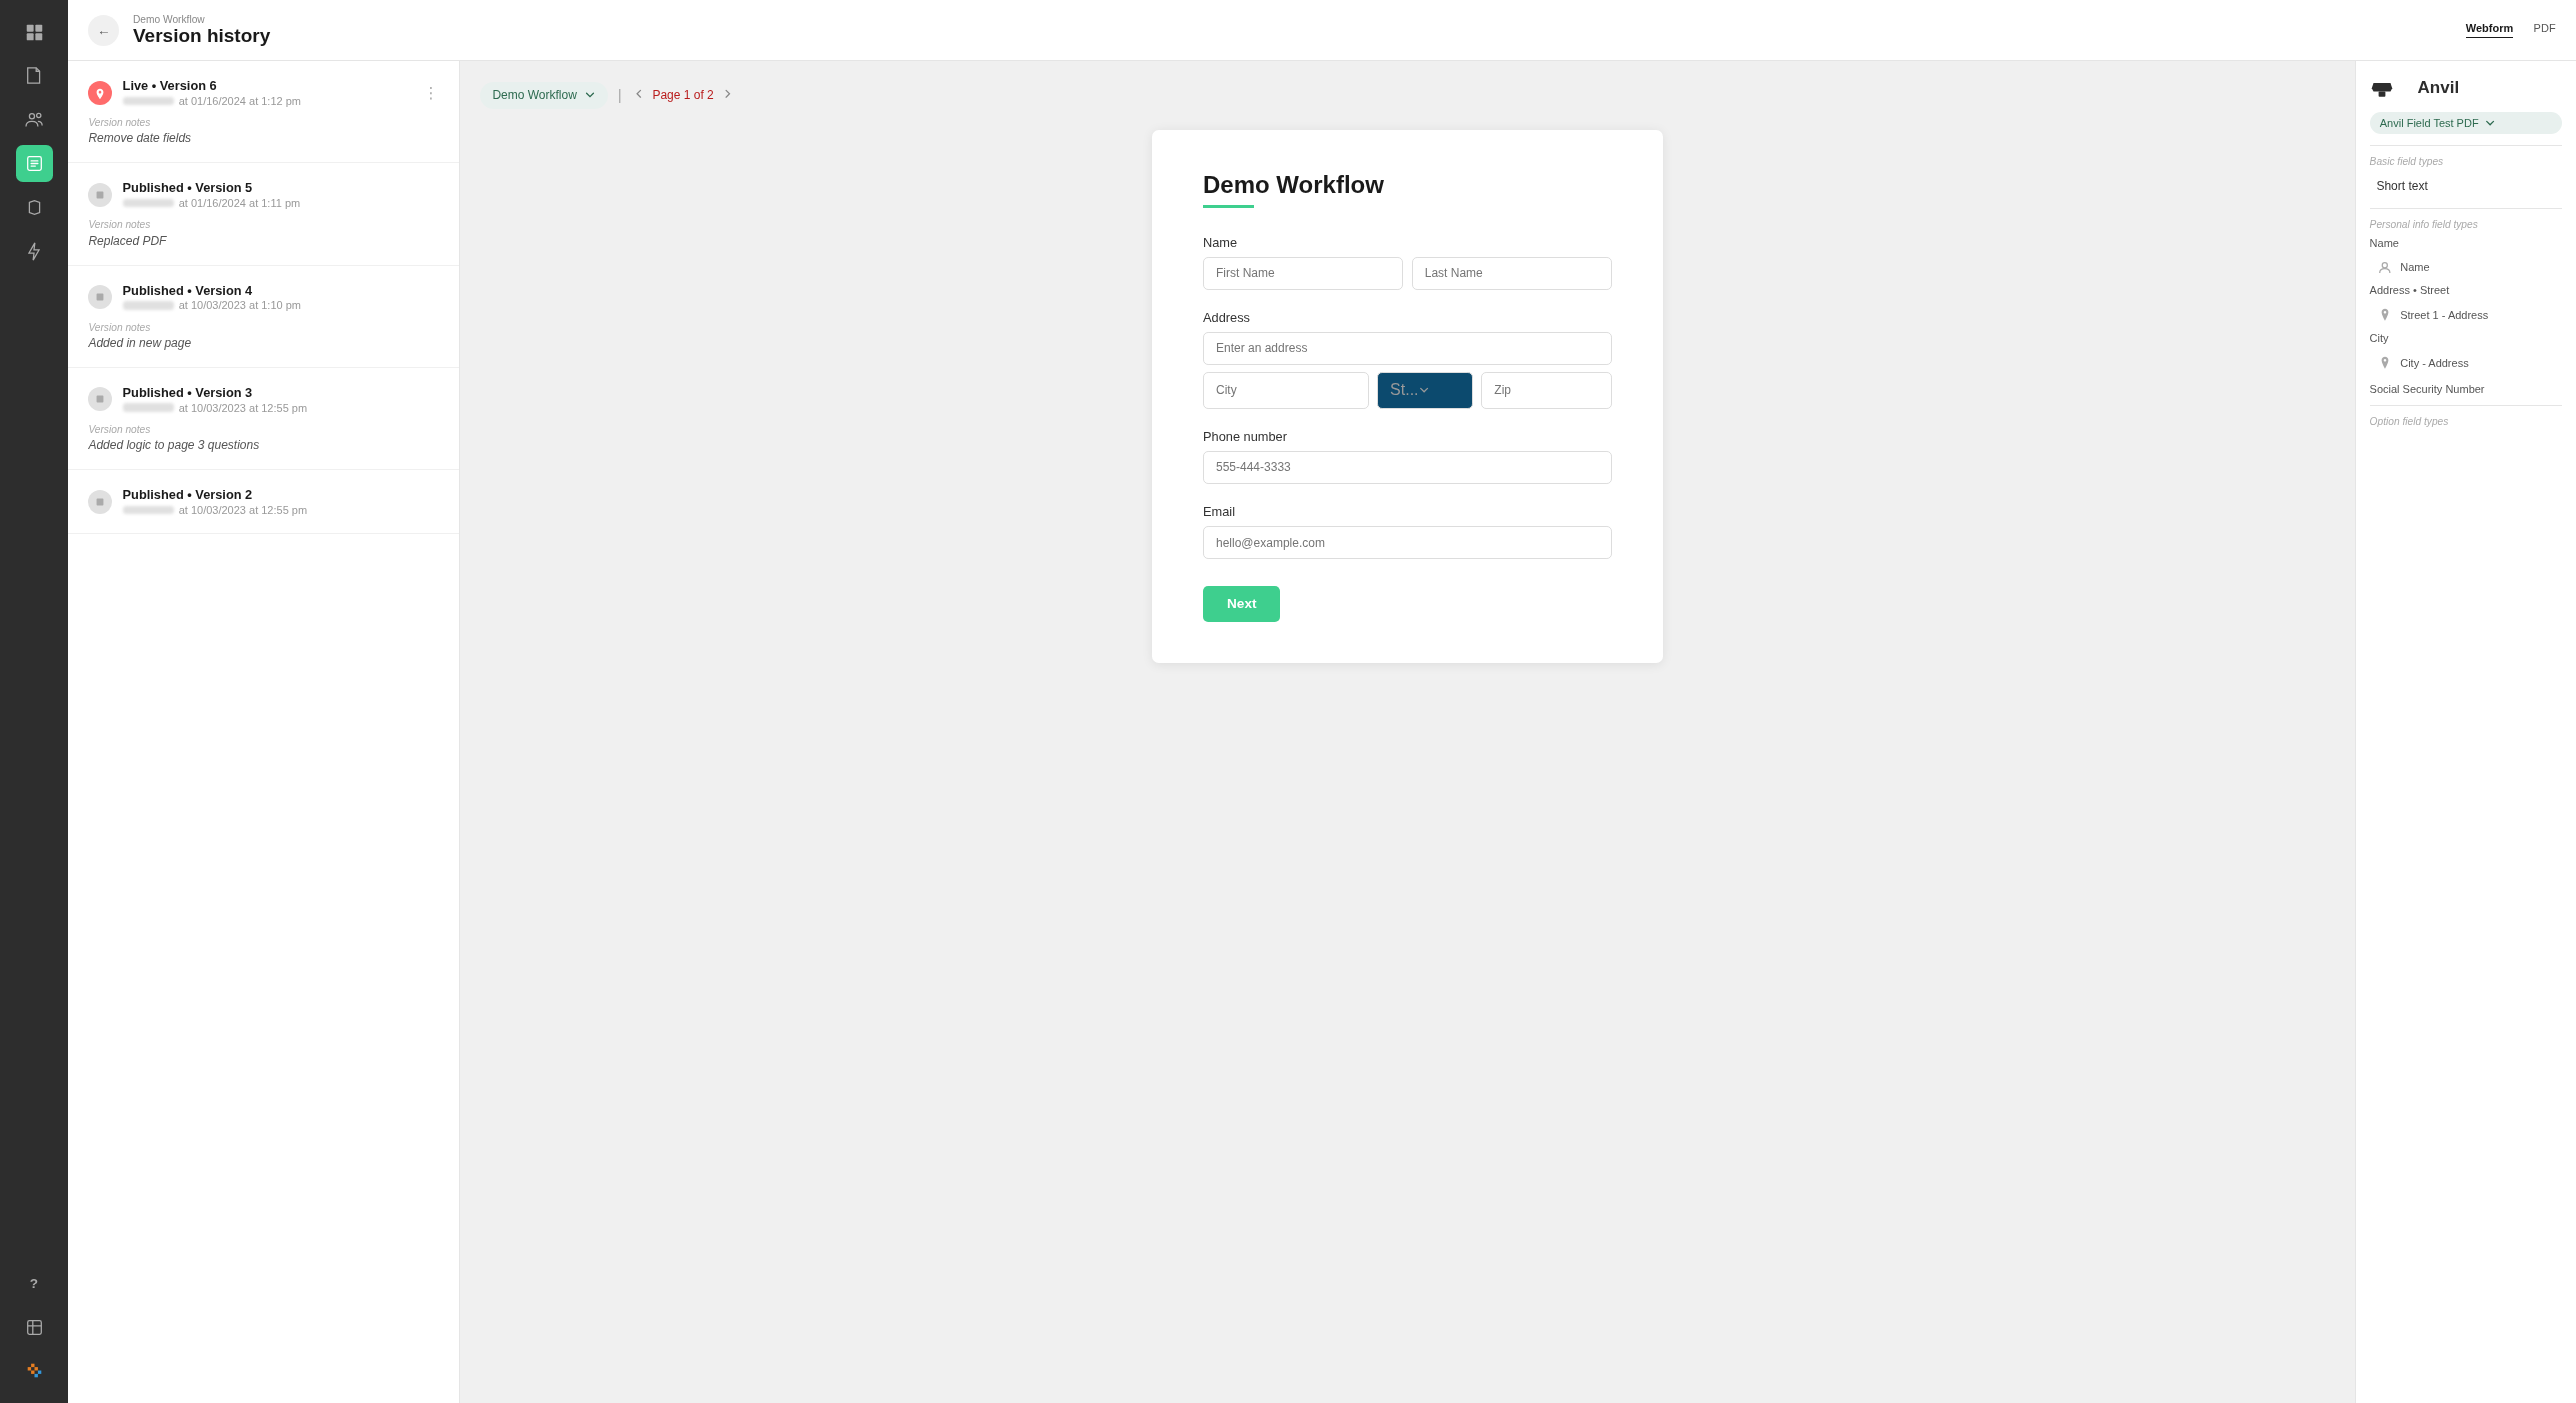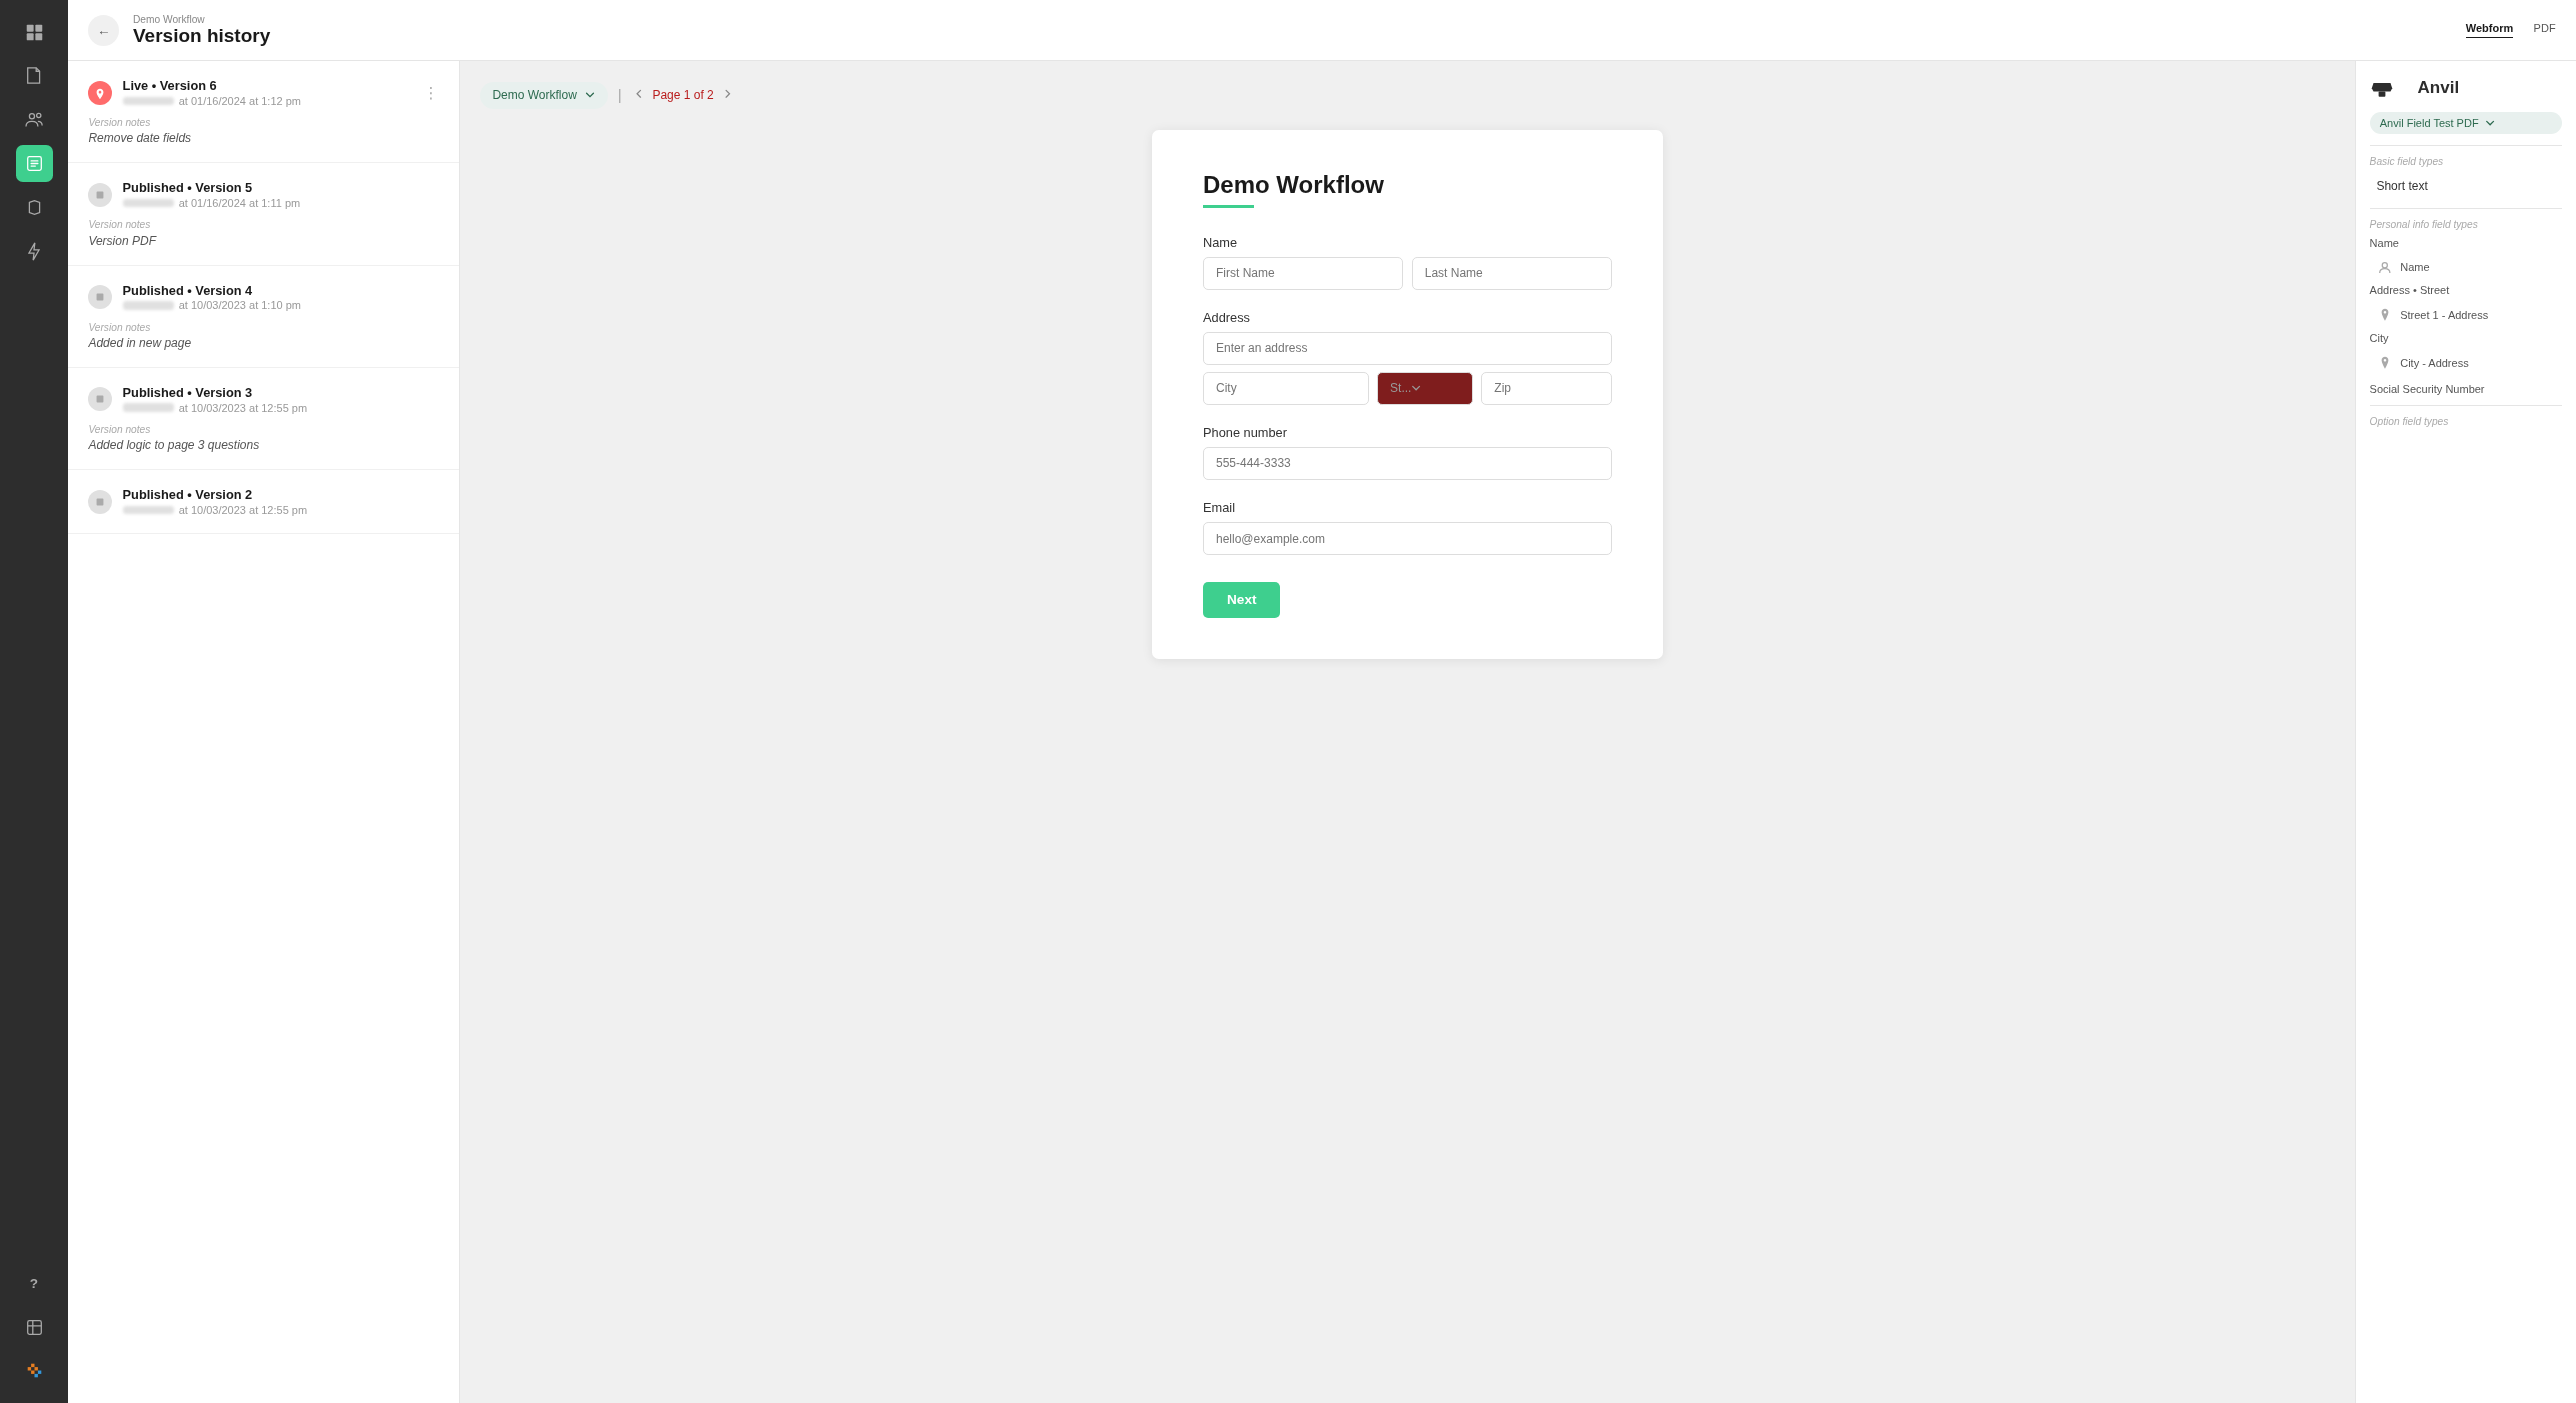--- a/index.html
+++ b/index.html
@@ -262,23 +262,23 @@
     .form-row {
       display: flex;
       gap: 8.5px;
     }
     .form-row .form-input.city { flex: 2; }
     .form-row .state-select {
       flex: 1;
       padding: 8.5px 12px;
       border: 0.9px solid #ddd;
       border-radius: 5.1px;
-      font-size: 12px;
+      font-size: 16px;
       color: #999;
-      background: #7f1d1d;
+      background: #0c4a6e;
       display: flex;
       align-items: center;
       cursor: pointer;
     }
     .form-row .form-input.zip { flex: 1.5; }
     .next-btn {
       background: #3ecf8e;
       color: #fff;
       border: none;
       border-radius: 5.1px;
@@ -463,21 +463,21 @@
             </div>
             <div>
               <div class="version-label"><span class="status">Published</span> • Version 5</div>
               <div class="version-date">
                 <span class="date-blur"></span> at 01/16/2024 at 1:11 pm
               </div>
             </div>
           </div>
         </div>
         <div class="version-notes-label">Version notes</div>
-        <div class="version-notes-text">Version PDF</div>
+        <div class="version-notes-text">Replaced PDF</div>
       </div>
 
       <div class="version-item">
         <div class="version-header">
           <div class="version-title-row">
             <div class="version-dot">
               <svg viewBox="0 0 14 14" fill="#aaa" width="12" height="12">
                   <rect x="3" y="3" width="8" height="8" rx="1"></rect>
                 </svg>
             </div>

